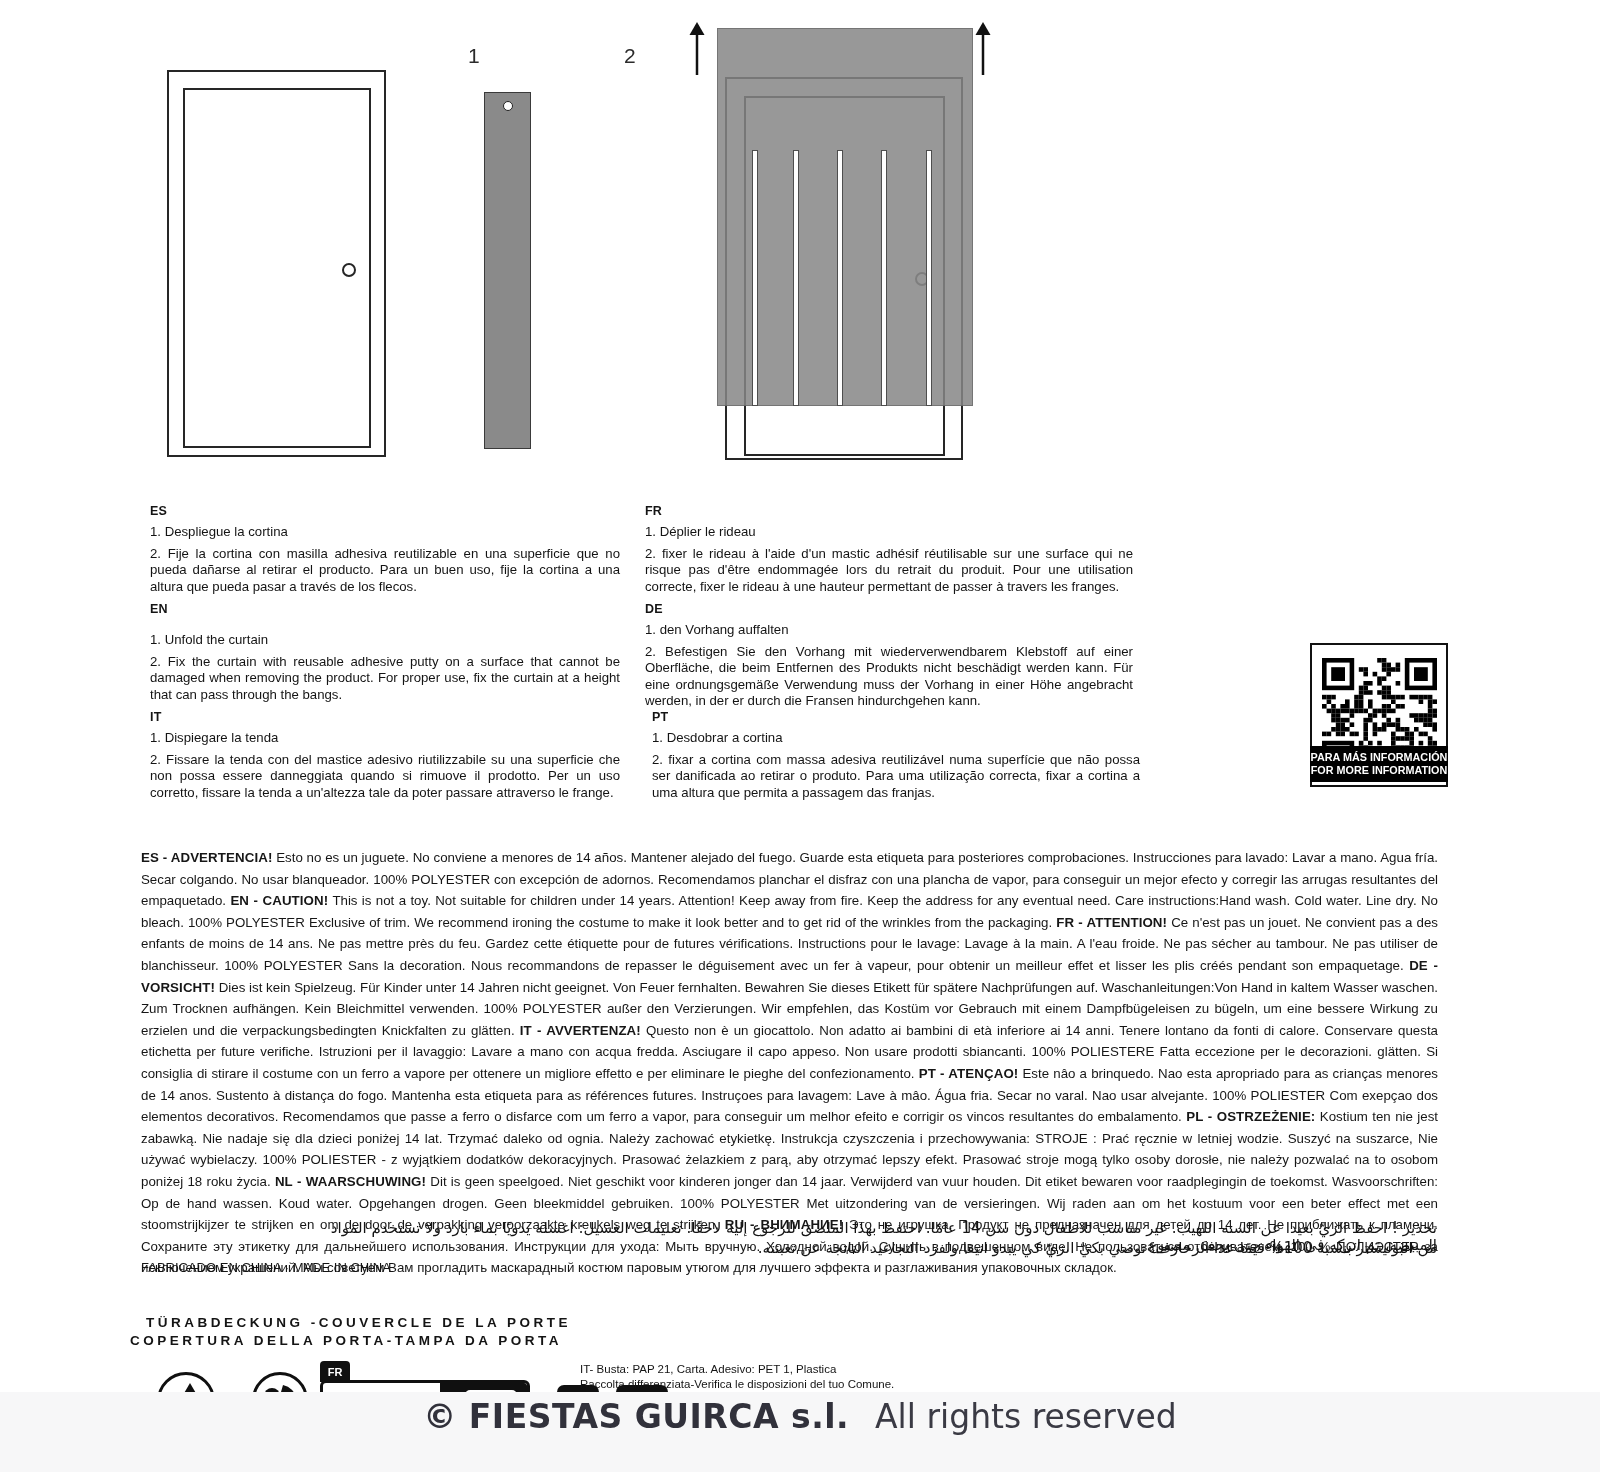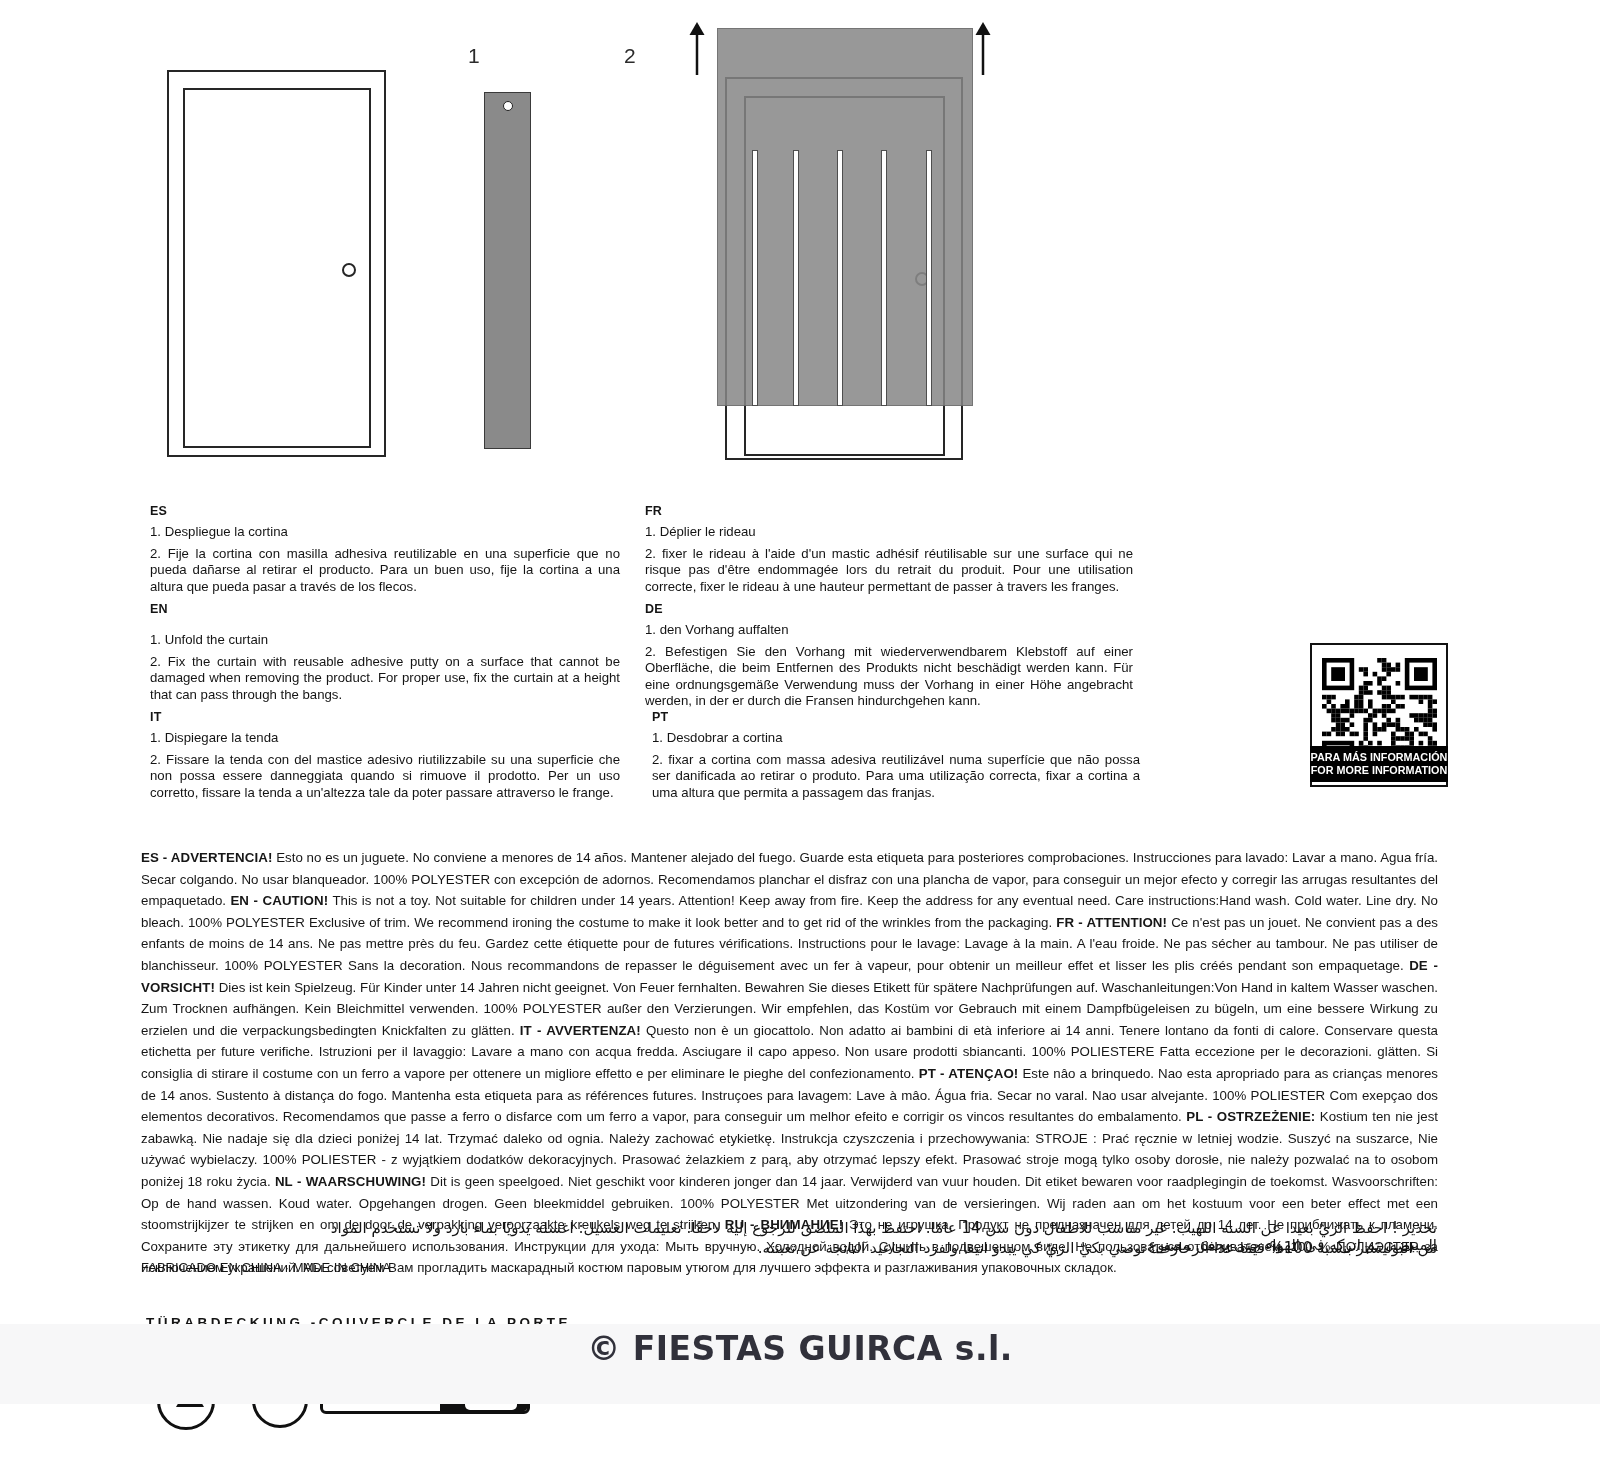--- a/index.html
+++ b/index.html
@@ -40,21 +40,21 @@
   .circ{border:3px solid #101010;border-radius:50%;background:#fff;box-sizing:border-box;}
   .frtag{width:30px;height:21px;background:#101010;border-radius:4px 4px 0 0;color:#fff;
          font-weight:bold;font-size:11px;display:flex;align-items:center;justify-content:center;}
   .frbar{width:210px;height:34px;border:3px solid #101010;border-radius:6px;background:#fff;
          box-sizing:border-box;overflow:hidden;}
   .frbar .blk{position:absolute;right:-1px;top:-1px;width:88px;height:34px;background:#101010;
               border-radius:0 6px 6px 0;}
   .frbar .win{position:absolute;right:10px;top:7px;width:52px;height:20px;background:#fff;border-radius:5px;}
   .blob{background:#101010;border-radius:8px;}
   
-  .footer{left:0;top:1324px;width:1600px;height:80px;background:#f7f7f8;z-index:10;
+  .footer{left:0;top:1392px;width:1600px;height:80px;background:#f7f7f8;z-index:10;
           display:flex;align-items:flex-start;justify-content:center;padding-top:5px;box-sizing:border-box;
           font-family:"DejaVu Sans","Liberation Sans",sans-serif;color:#31313b;}
   .footer .c{font-weight:bold;font-size:33px;letter-spacing:.5px;}
   .footer .r{font-weight:normal;font-size:33px;margin-left:26px;color:#3a3a44;}
 </style>
 </head>
 <body>
 
 <div id="sheet">
 
@@ -369,15 +369,16 @@
   <div class="abs blob" style="left:557px;top:1385px;width:42px;height:14px;"></div>
   <div class="abs blob" style="left:616px;top:1385px;width:52px;height:14px;"></div>
 
   <div class="abs note" style="left:580px;top:1362px;">
     <div>IT- Busta: PAP 21, Carta. Adesivo: PET 1, Plastica</div>
     <div>Raccolta differenziata-Verifica le disposizioni del tuo Comune.</div>
   </div>
 
   <div class="abs footer">
     <span class="c">© FIESTAS GUIRCA s.l.</span>
+    <span class="r">All rights reserved</span>
   </div>
 
 </div>
 
 </body></html>

